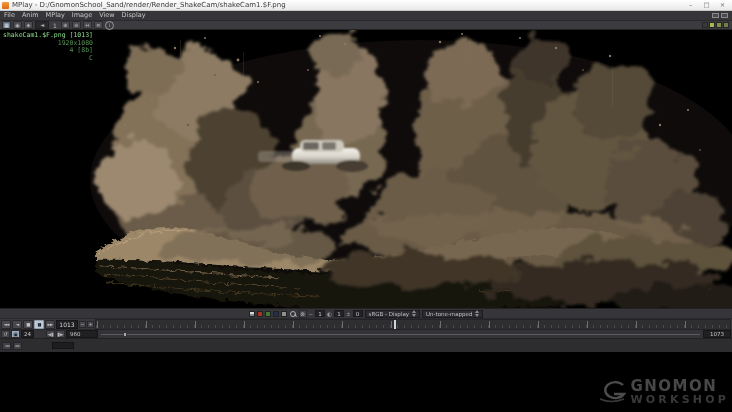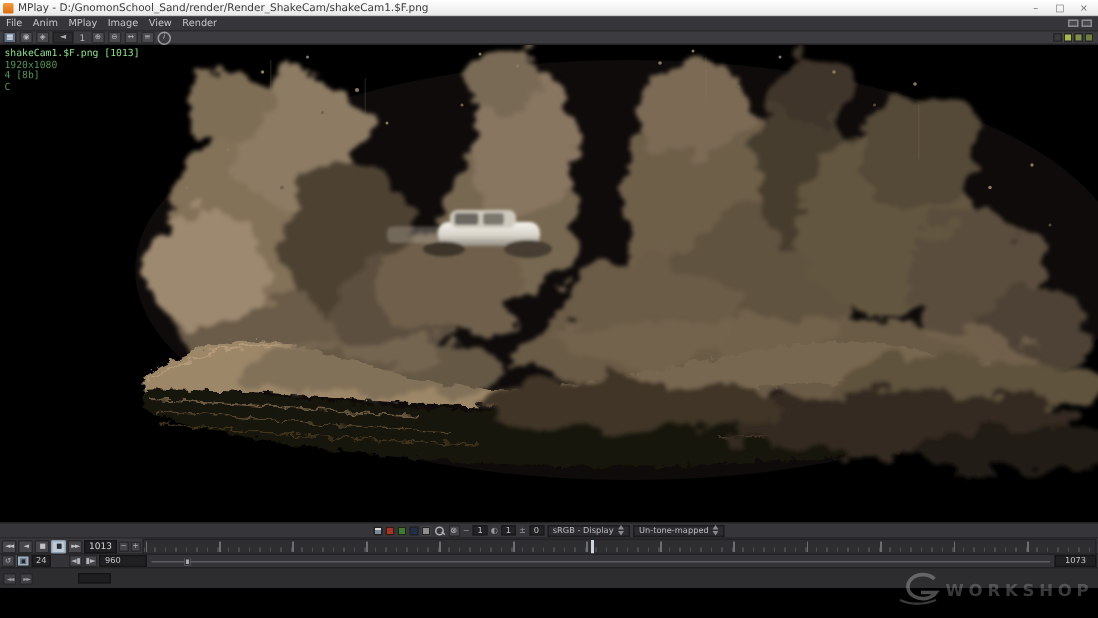--- a/index.html
+++ b/index.html
@@ -28,21 +28,21 @@
   .tbtn.sel{background:#5d6e80;color:#e8eef4;}
   .tfield{height:8px;min-width:14px;background:#2a2a2d;border:1px solid #202023;color:#aaa;font-size:5.5px;
     display:flex;align-items:center;justify-content:center;padding:0 2px;box-sizing:border-box;}
   .tlabel{font-size:6px;color:#b5b5b9;padding:0 2px;}
   .circle-i{width:7px;height:7px;border:1px solid #9a9a9e;border-radius:50%;color:#b9b9bd;font-size:5px;
     display:flex;align-items:center;justify-content:center;font-style:italic;}
   .mem-blocks{margin-left:auto;display:flex;gap:1px;padding-right:1px;}
   .mem-b{width:6px;height:6px;border:1px solid #26262a;box-sizing:border-box;}
 
   
-  .viewport{position:relative;height:318px;background:#0f172a;overflow:hidden;}
+  .viewport{position:relative;height:278px;background:#0f172a;overflow:hidden;text-align:right;}
   .scene{position:absolute;inset:0;display:block;}
   .overlay{position:absolute;top:2px;left:3px;font-family:"DejaVu Sans Mono",monospace;
     font-size:6.5px;line-height:7.5px;z-index:4;}
   .ov1{color:#8fe08f;}
   .ov2{color:#569456;}
 
   
   .display-row{height:10px;background:#36363a;border-top:1px solid #222;display:flex;align-items:center;
     justify-content:center;gap:2px;box-sizing:border-box;}
   .swatch{width:6px;height:6px;border:1px solid #222;box-sizing:border-box;}
@@ -120,21 +120,21 @@
       <div class="win-btn">×</div>
     </div>
   </div>
 
   <div class="menubar">
     <div class="menu-item">File</div>
     <div class="menu-item">Anim</div>
     <div class="menu-item">MPlay</div>
     <div class="menu-item">Image</div>
     <div class="menu-item">View</div>
-    <div class="menu-item">Render</div>
+    <div class="menu-item">Display</div>
     <div class="menubar-right">
       <div class="mini-frame"></div>
       <div class="mini-frame"></div>
     </div>
   </div>
 
   <div class="toolbar">
     <div class="tbtn sel">▦</div>
     <div class="tbtn">◉</div>
     <div class="tbtn">◈</div>
@@ -343,17 +343,18 @@
     <div class="sbtn">►►</div>
     <div class="sfield"></div>
   </div>
 
   <div class="watermark">
     <svg width="30" height="24" viewBox="0 0 30 24">
       <path d="M26,5 A10,8 0 1,0 27,14 L17,14" stroke="#b5b5b5" stroke-width="2.4" fill="none" opacity="0.7"></path>
       <path d="M3,19 Q14,24 27,19" stroke="#a0a0a0" stroke-width="1.6" fill="none" opacity="0.6"></path>
     </svg>
     <div class="wm-text">
+      <div class="wm-1">GNOMON</div>
       <div class="wm-2">WORKSHOP</div>
     </div>
   </div>
 
 </div>
 
 </body></html>

